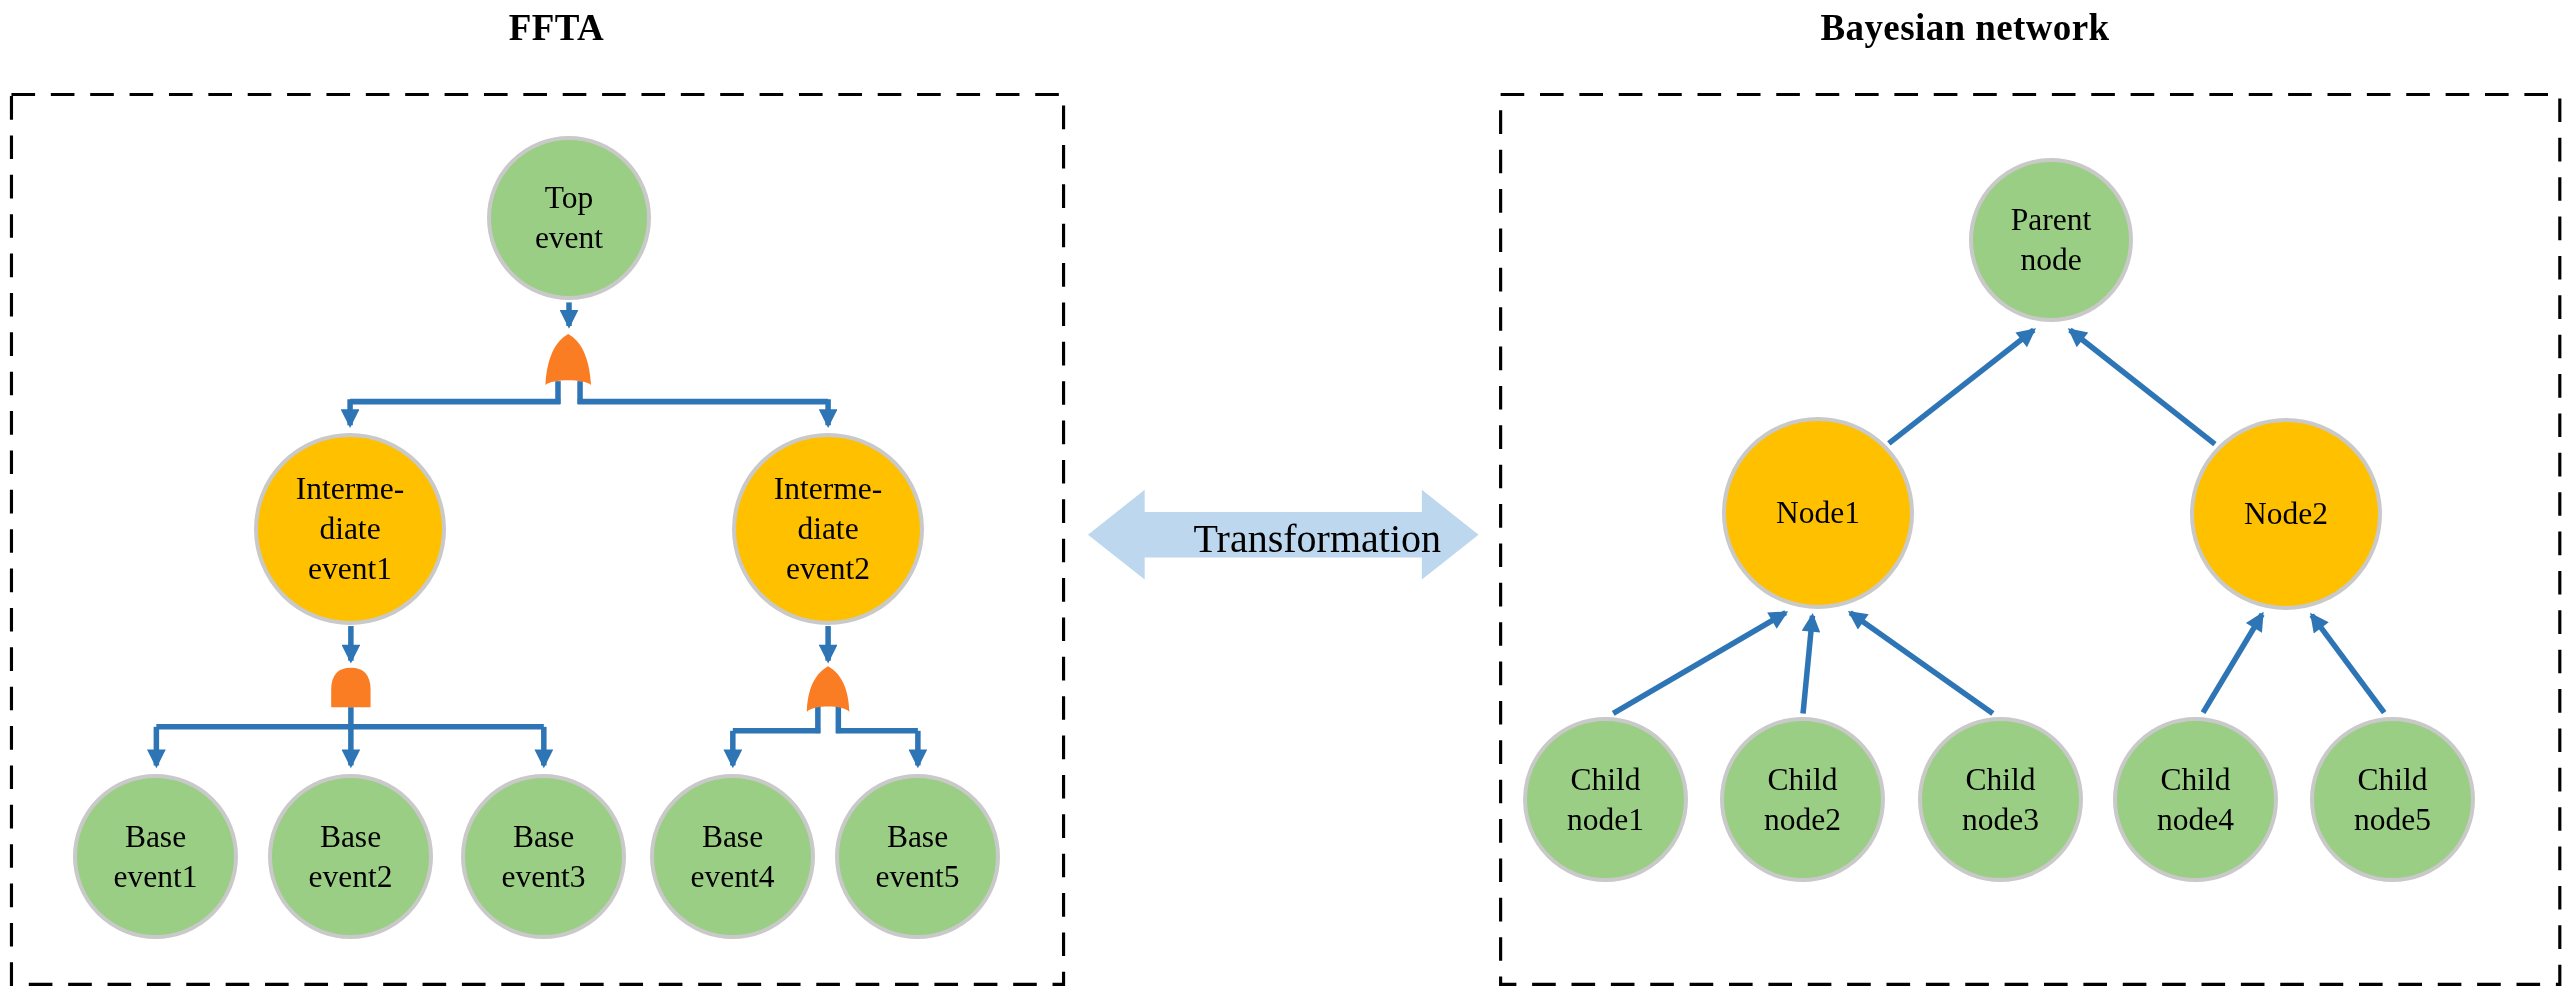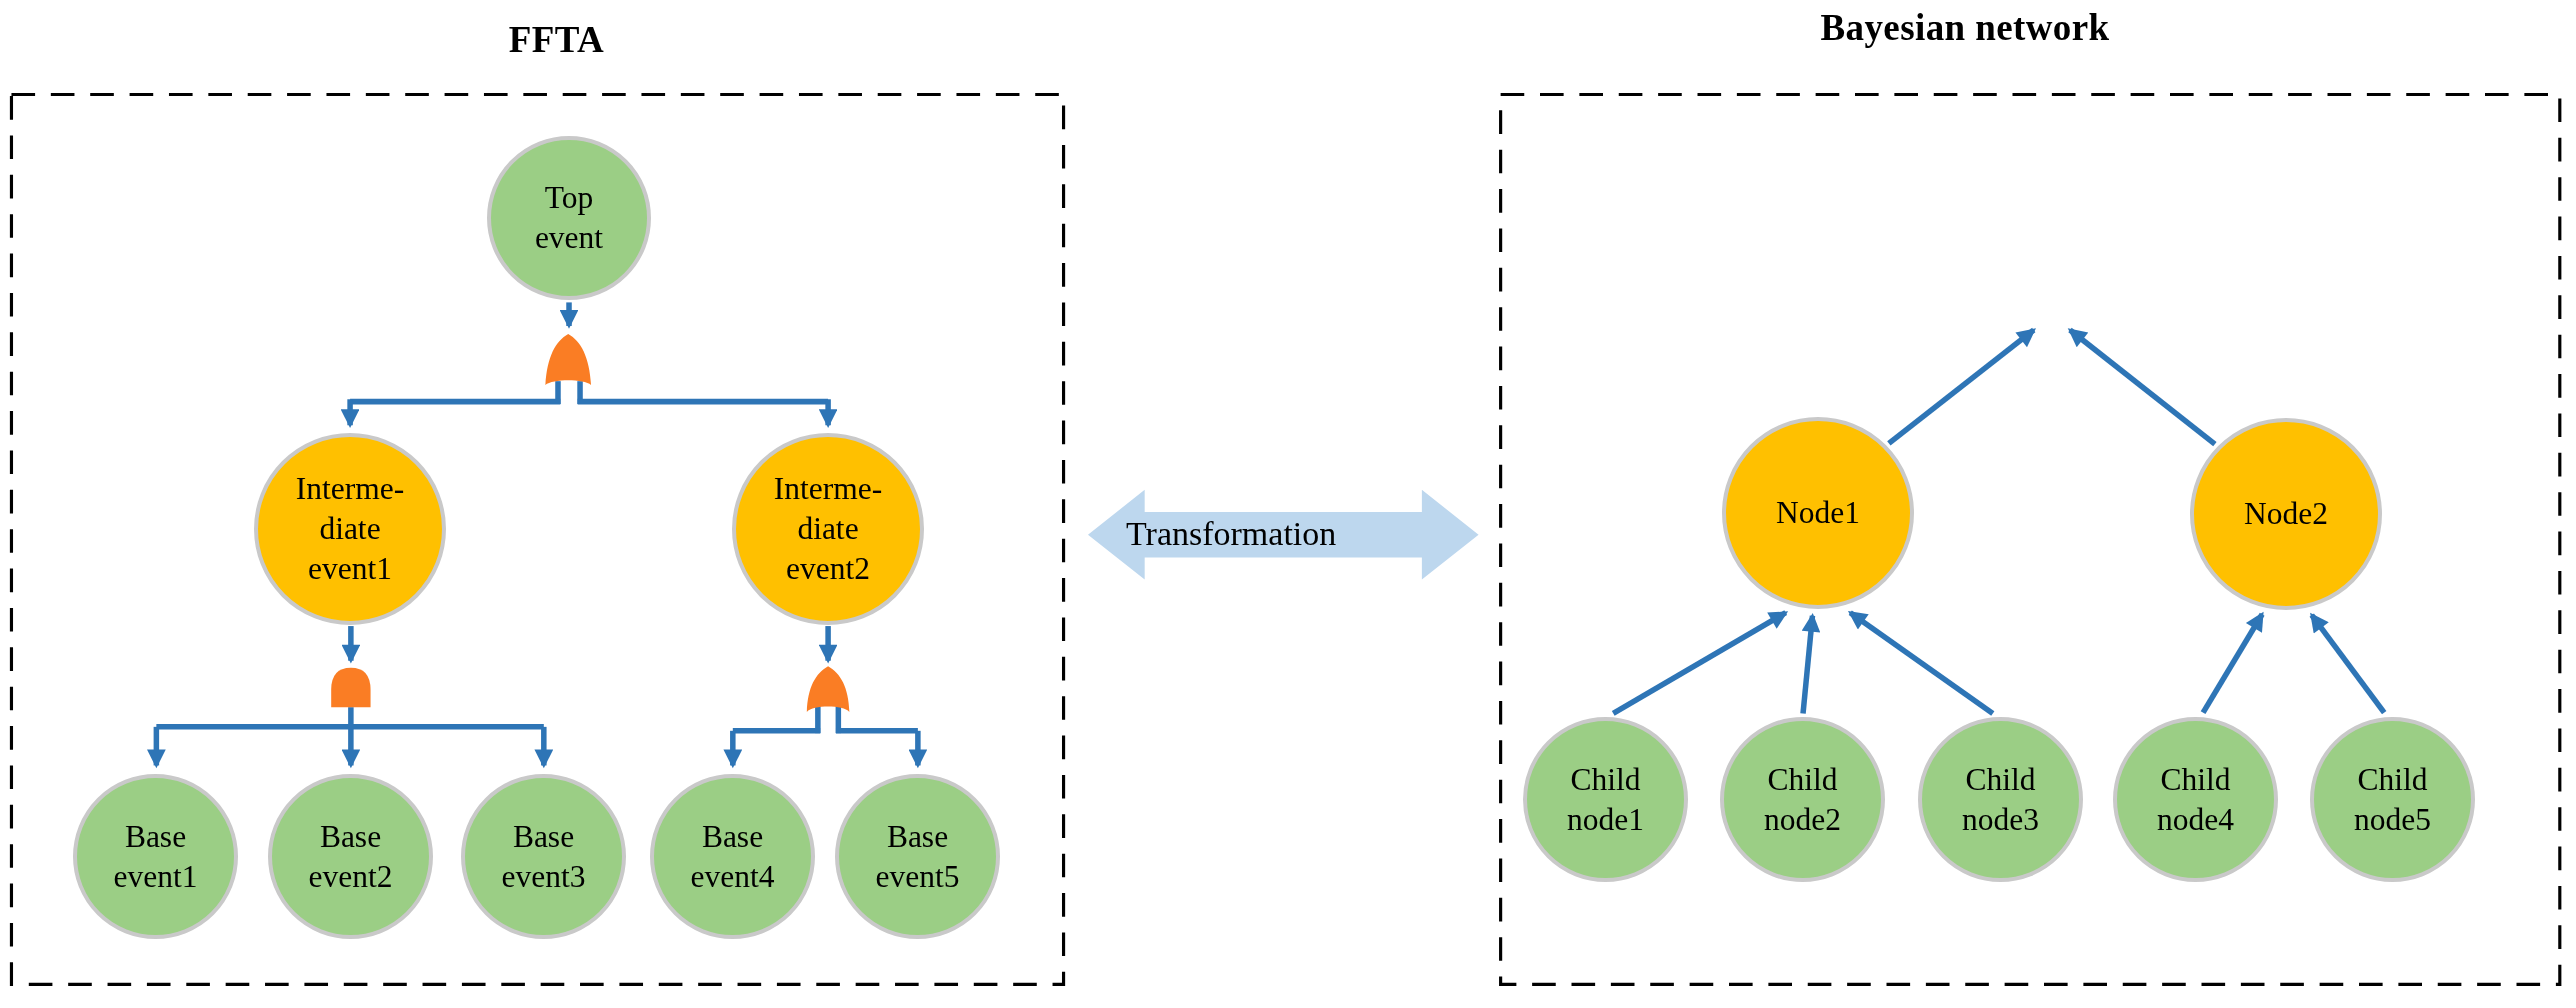--- a/index.html
+++ b/index.html
@@ -33,31 +33,31 @@
     text-align:center;
     font-size:31.5px;
     line-height:1.27;
     color:#000;
   }
   .green{background:#9BCE85;}
   .yellow{background:#FFC000;}
   .transform-label{
     position:absolute;
     left:1126px;top:515px;width:315px;
-    text-align:left;
-    font-size:34px;
+    text-align:right;
+    font-size:40px;
     color:#000;
   }
 </style>
 </head>
 <body>
 
 <div class="canvas">
 
-  <div class="panel-title" style="left:399px;top:6.3px;width:315px;margin-top:12px;">FFTA</div>
+  <div class="panel-title" style="left:399px;top:6.3px;width:315px;">FFTA</div>
   <div class="panel-title" style="left:1768px;top:6.3px;width:394px;">Bayesian network</div>
 
   <svg class="svg-layer" width="2576" height="1008" viewBox="0 0 3270 1280">
     <defs>
       <marker id="arr" viewBox="0 0 10 10" refX="8.5" refY="5" markerWidth="4" markerHeight="3.4" orient="auto-start-reverse">
         <path d="M0,0 L10,5 L0,10 z" fill="#2E75B6"></path>
       </marker>
     </defs>
 
     <rect x="14" y="120" width="1336" height="1130" fill="none" stroke="#000" stroke-width="4" stroke-dasharray="30 20"></rect>
@@ -134,20 +134,24 @@
   </div>
   <div class="node green" style="left:650px;top:774px;width:165px;height:165px;">
     <div class="node-label">Base
 event4</div>
   </div>
   <div class="node green" style="left:835px;top:774px;width:165px;height:165px;">
     <div class="node-label">Base
 event5</div>
   </div>
 
+  <div class="node green" style="left:1969px;top:158px;width:164px;height:164px;">
+    <div class="node-label">Parent
+node</div>
+  </div>
 
   <div class="node yellow" style="left:1722px;top:417px;width:192px;height:192px;">
     <div class="node-label">Node1</div>
   </div>
   <div class="node yellow" style="left:2190px;top:418px;width:192px;height:192px;">
     <div class="node-label">Node2</div>
   </div>
 
   <div class="node green" style="left:1523px;top:717px;width:165px;height:165px;">
     <div class="node-label">Child

